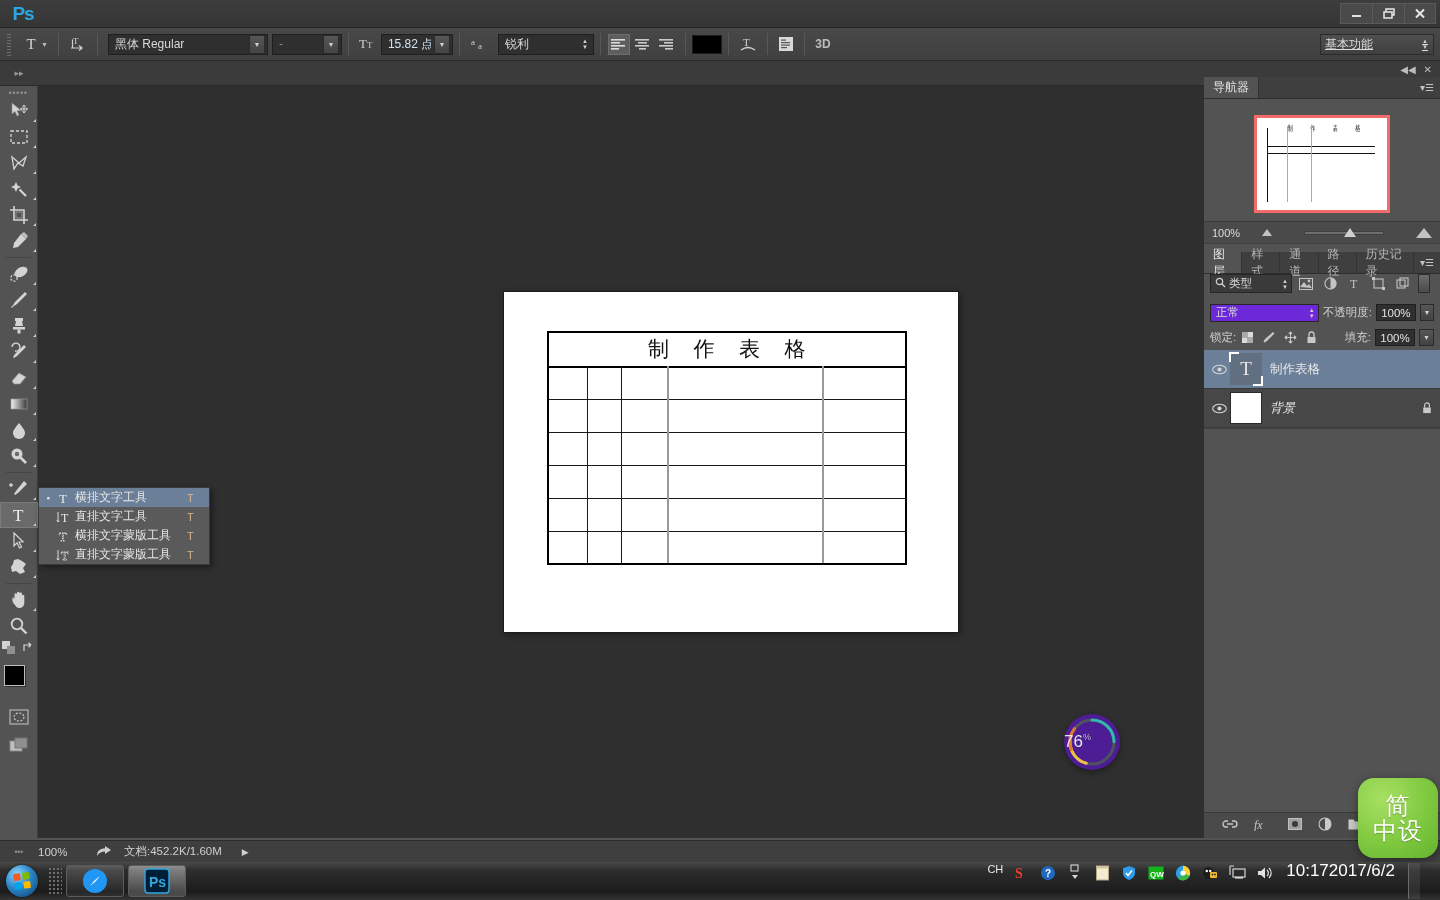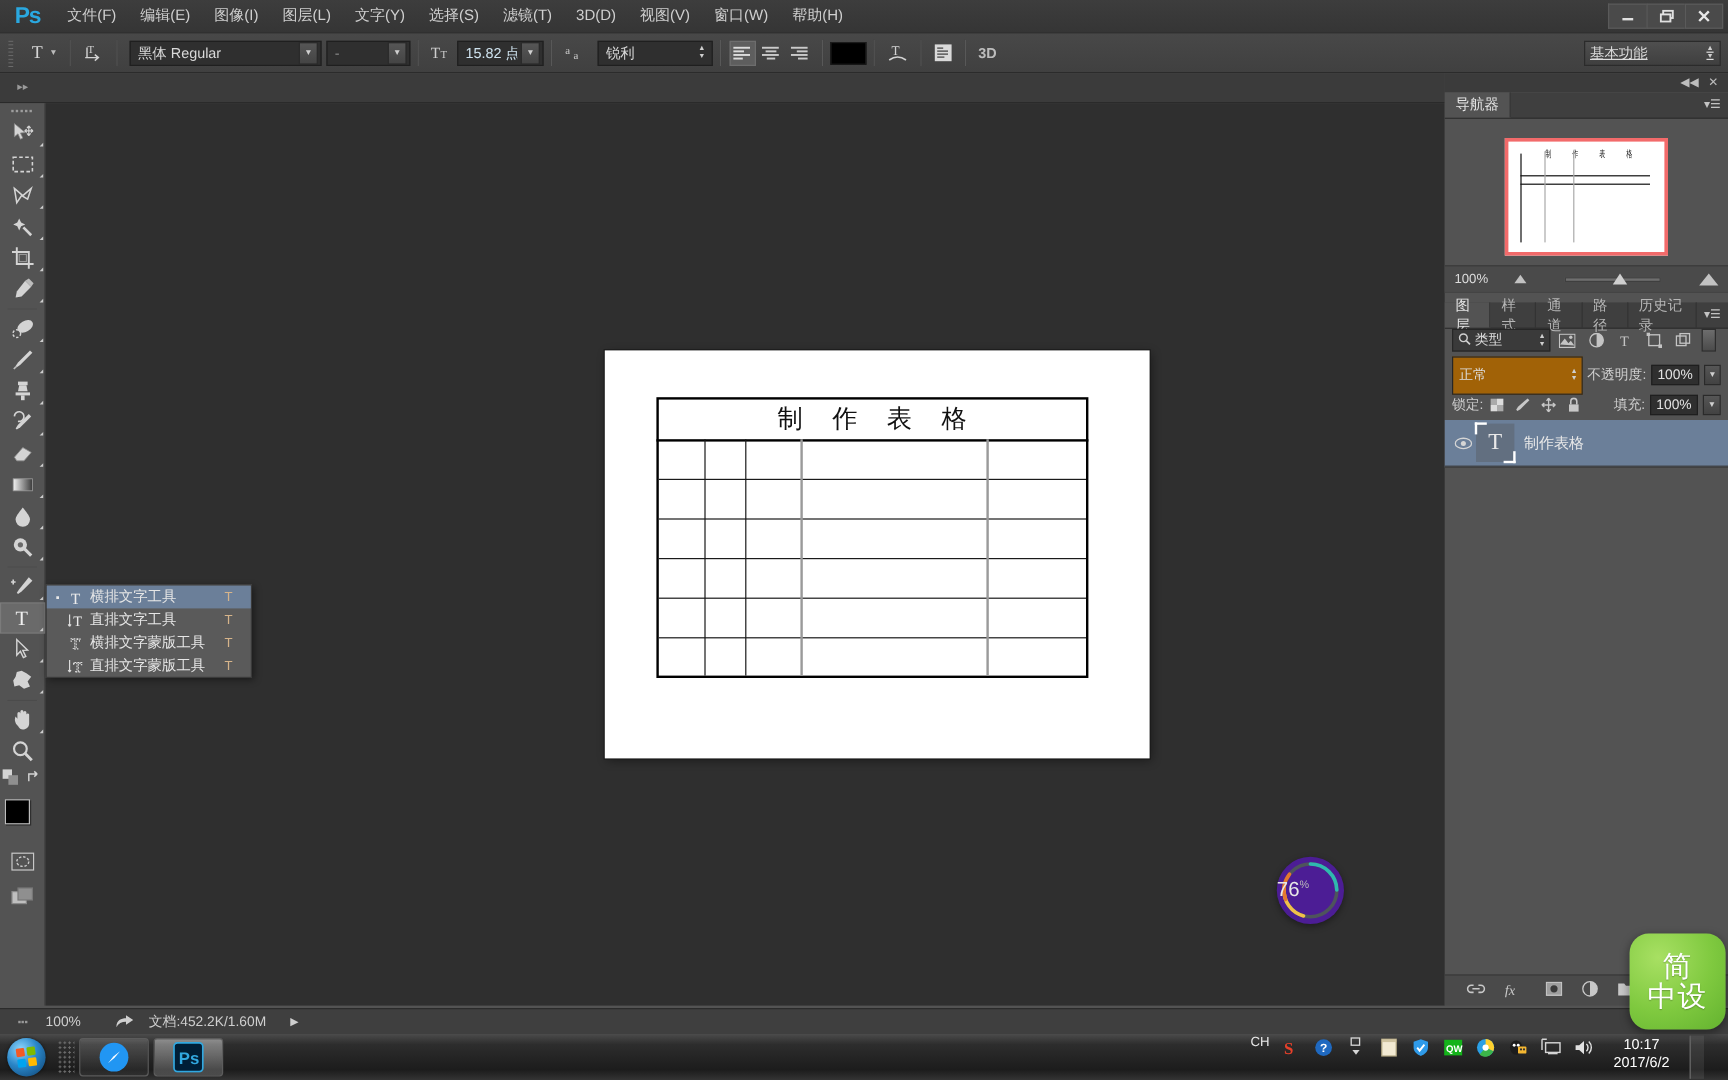--- a/index.html
+++ b/index.html
@@ -227,21 +227,21 @@
   .filter-select {
     width: 82px; height: 19px; background: #3a3a3a; border: 1px solid #262626;
     display: flex; align-items: center; color: #ddd; font-size: 11.5px; padding-left: 4px;
   }
   .filter-select .stepper { margin-left: auto; margin-right: 3px; color: #cfcfcf; font-size: 6px; line-height: 6px; display:flex; flex-direction:column; }
   .ficon-btn { width: 20px; height: 19px; display: flex; align-items: center; justify-content: center; color: #c9c9c9; font-size: 12px; }
   .toggle-sw { width: 12px; height: 19px; background: linear-gradient(#6d6d6d,#4b4b4b); border: 1px solid #2d2d2d; margin-left: 2px; }
 
   .mode-row, .lock-row { height: 25px; display: flex; align-items: center; padding: 0 6px; gap: 4px; }
   .mode-select {
-    width: 116px; height: 32px; background: #a16207; border: 1px solid #262626;
+    width: 116px; height: 18px; background: #6d28d9; border: 1px solid #262626;
     display: flex; align-items: center; color: #ddd; font-size: 11.5px; padding-left: 5px;
   }
   .mode-select .stepper { margin-left: auto; margin-right: 3px; color: #cfcfcf; font-size: 6px; line-height: 6px; display:flex; flex-direction:column; }
   .lbl { color: #cfcfcf; font-size: 11.5px; white-space: nowrap; }
   .numfield {
     height: 17px; min-width: 40px; background: #2f2f2f; border: 1px solid #1f1f1f;
     color: #e2e2e2; font-size: 11.5px; display: flex; align-items: center; justify-content: center; padding: 0 4px;
   }
   .numcaret {
     width: 15px; height: 17px; background: linear-gradient(#565656,#424242);
@@ -348,45 +348,32 @@
     width: 58px; height: 32px; margin-left: 4px;
     display: flex; align-items: center; justify-content: center;
     border: 1px solid #5c5c5c; border-radius: 3px;
     background: linear-gradient(rgba(255,255,255,0.16), rgba(255,255,255,0.03));
   }
   .tb-btn.active { background: linear-gradient(rgba(255,255,255,0.42), rgba(255,255,255,0.16)); }
   .tray { margin-left: auto; display: flex; align-items: flex-start; gap: 9px; padding-right: 20px; }
   .tray-item { display: flex; align-items: center; justify-content: center; width: 18px; height: 20px; }
   .tray-text { color: #e8e8e8; font-size: 11px; }
   .clock {
-    display: flex; flex-direction: column; align-items: center; justify-content: center;
-    color: #fff; font-size: 12px; line-height: 15px; min-width: 62px; padding: 0 4px;
+    display: flex; flex-direction: row; align-items: center; justify-content: center;
+    color: #fff; font-size: 17px; line-height: 15px; min-width: 62px; padding: 0 4px;
   }
   .show-desktop { width: 12px; height: 36px; border-left: 1px solid #6a6a6a; background: rgba(255,255,255,0.08); }
 </style>
 </head>
 <body>
 
 <div class="app">
 
   <div class="titlebar">
     <div class="ps-logo">Ps</div>
-    <div class="menubar">
-      <div class="menu-item">文件(F)</div>
-      <div class="menu-item">编辑(E)</div>
-      <div class="menu-item">图像(I)</div>
-      <div class="menu-item">图层(L)</div>
-      <div class="menu-item">文字(Y)</div>
-      <div class="menu-item">选择(S)</div>
-      <div class="menu-item">滤镜(T)</div>
-      <div class="menu-item">3D(D)</div>
-      <div class="menu-item">视图(V)</div>
-      <div class="menu-item">窗口(W)</div>
-      <div class="menu-item">帮助(H)</div>
-    </div>
     <div class="wincontrols">
       <div class="wincontrol">
         <svg width="11" height="9" viewBox="0 0 11 9">
             <rect x="1" y="6" width="9" height="2" fill="#e0e0e0"></rect>
           </svg>
       </div>
       <div class="wincontrol">
         <svg width="12" height="11" viewBox="0 0 12 11">
           <rect x="3" y="1" width="8" height="6" fill="none" stroke="#e0e0e0" stroke-width="1.6"></rect>
           <rect x="1" y="4" width="8" height="6" fill="#4a4a4a" stroke="#e0e0e0" stroke-width="1.6"></rect>
@@ -921,20 +908,36 @@
         <div class="layer-row selected">
           <span class="eye">
             <svg width="15" height="11" viewBox="0 0 15 11">
                 <ellipse cx="7.5" cy="5.5" rx="6.8" ry="4.3" fill="none" stroke="#d5d5d5" stroke-width="1.1"></ellipse>
                 <circle cx="7.5" cy="5.5" r="2.1" fill="#d5d5d5"></circle>
               </svg>
           </span>
           <span class="layer-thumb text-t">T</span>
           <span class="layer-name">制作表格</span>
         </div>
+        <div class="layer-row">
+          <span class="eye">
+            <svg width="15" height="11" viewBox="0 0 15 11">
+                <ellipse cx="7.5" cy="5.5" rx="6.8" ry="4.3" fill="none" stroke="#d5d5d5" stroke-width="1.1"></ellipse>
+                <circle cx="7.5" cy="5.5" r="2.1" fill="#d5d5d5"></circle>
+              </svg>
+          </span>
+          <span class="layer-thumb"></span>
+          <span class="layer-name italic">背景</span>
+          <span class="layer-lock">
+            <svg width="10" height="12" viewBox="0 0 10 12">
+                <path d="M2.6 5.5 L2.6 3.3 A2.4 2.4 0 0 1 7.4 3.3 L7.4 5.5" fill="none" stroke="#c8c8c8" stroke-width="1.2"></path>
+                <rect x="1.2" y="5.5" width="7.6" height="5.6" fill="#c8c8c8"></rect>
+              </svg>
+          </span>
+        </div>
       </div>
     </div>
 
     <div class="panel-footer">
       <span>
         <svg width="16" height="12" viewBox="0 0 16 12">
             <path d="M6 3 L4 3 A3 3 0 0 0 4 9 L6 9 M10 3 L12 3 A3 3 0 0 1 12 9 L10 9 M5 6 L11 6" fill="none" stroke="#c8c8c8" stroke-width="1.3"></path>
           </svg>
       </span>
       <span>

